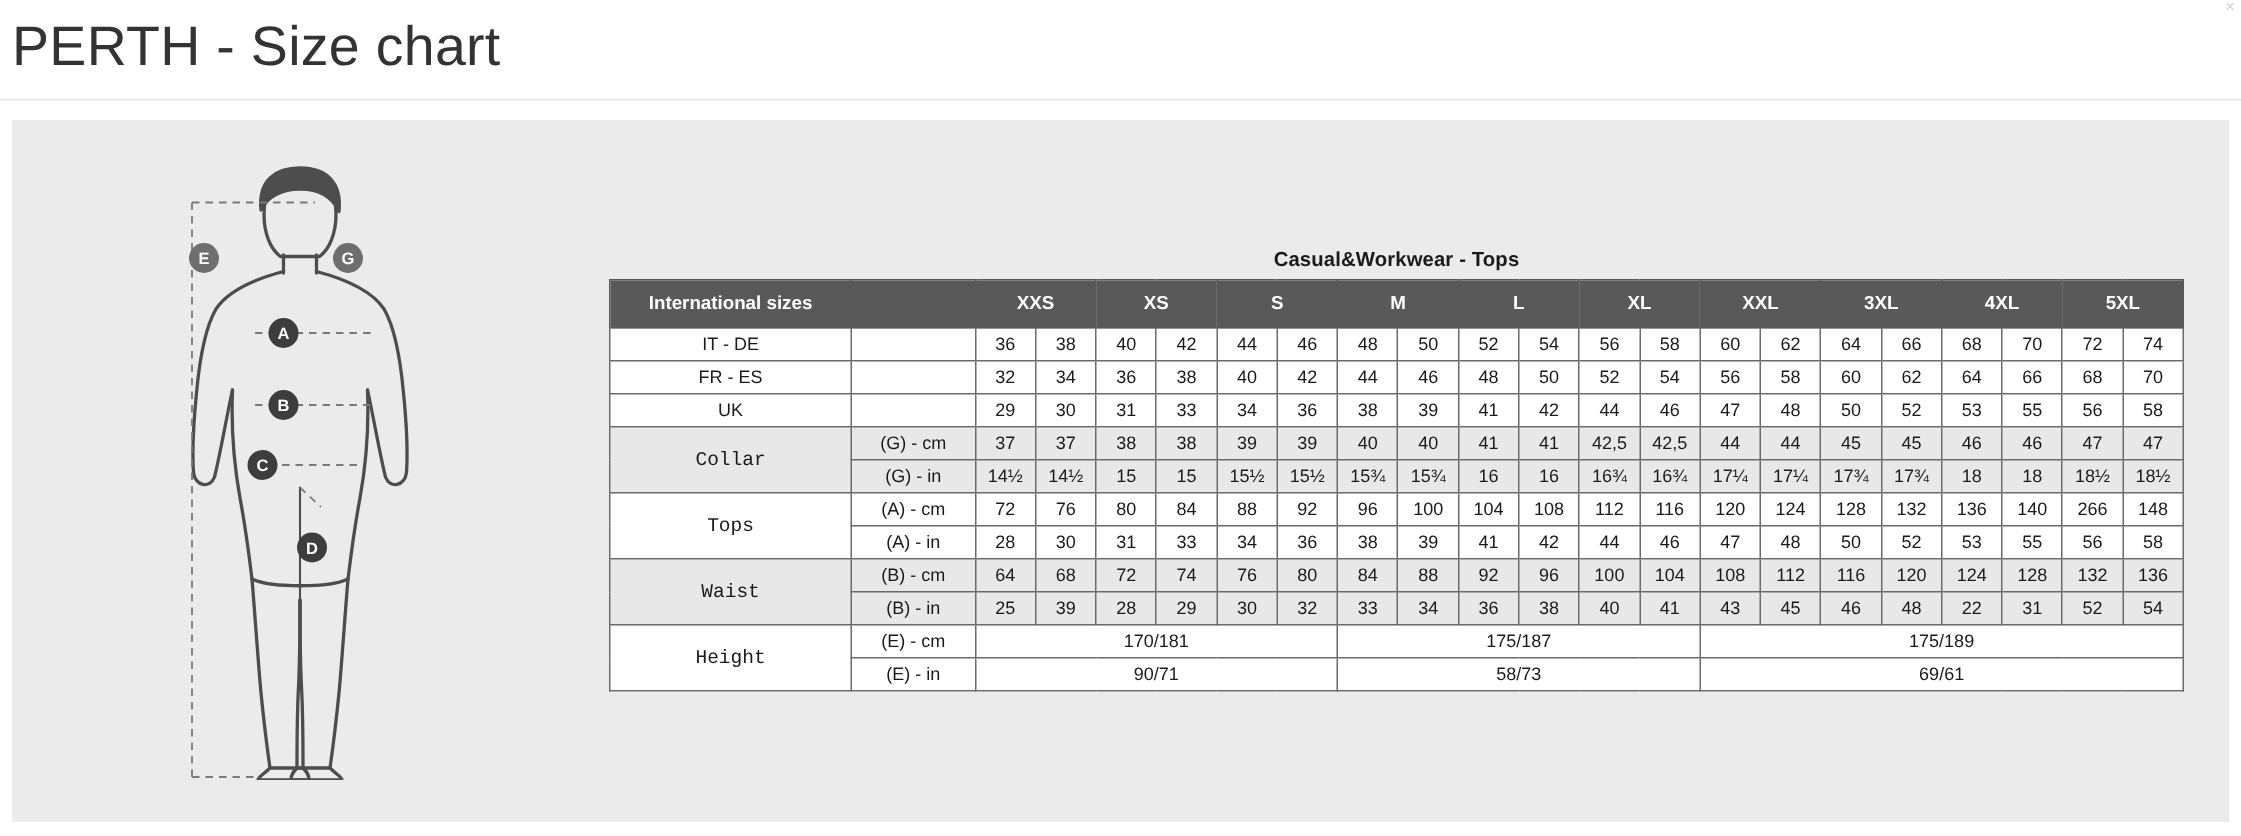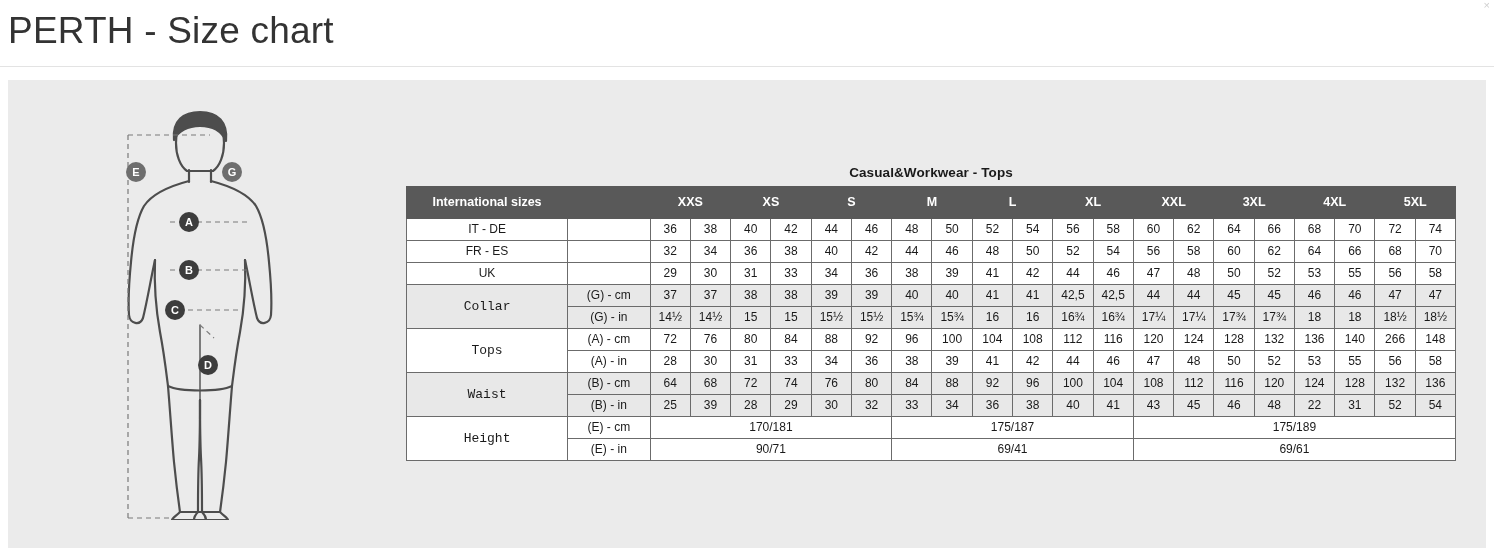--- a/index.html
+++ b/index.html
@@ -451,19 +451,19 @@
           <tr class="plain">
             <td class="row-label big" rowspan="2">Height</td>
             <td class="sub-label">(E) - cm</td>
             <td class="val mergespan" colspan="6">170/181</td>
             <td class="val mergespan" colspan="6">175/187</td>
             <td class="val mergespan" colspan="8">175/189</td>
           </tr>
           <tr class="plain">
             <td class="sub-label">(E) - in</td>
             <td class="val mergespan" colspan="6">90/71</td>
-            <td class="val mergespan" colspan="6">69/41</td>
+            <td class="val mergespan" colspan="6">58/73</td>
             <td class="val mergespan" colspan="8">69/61</td>
           </tr>
         </tbody>
     </table>
   </div>
 </div>
 
 </body></html>

